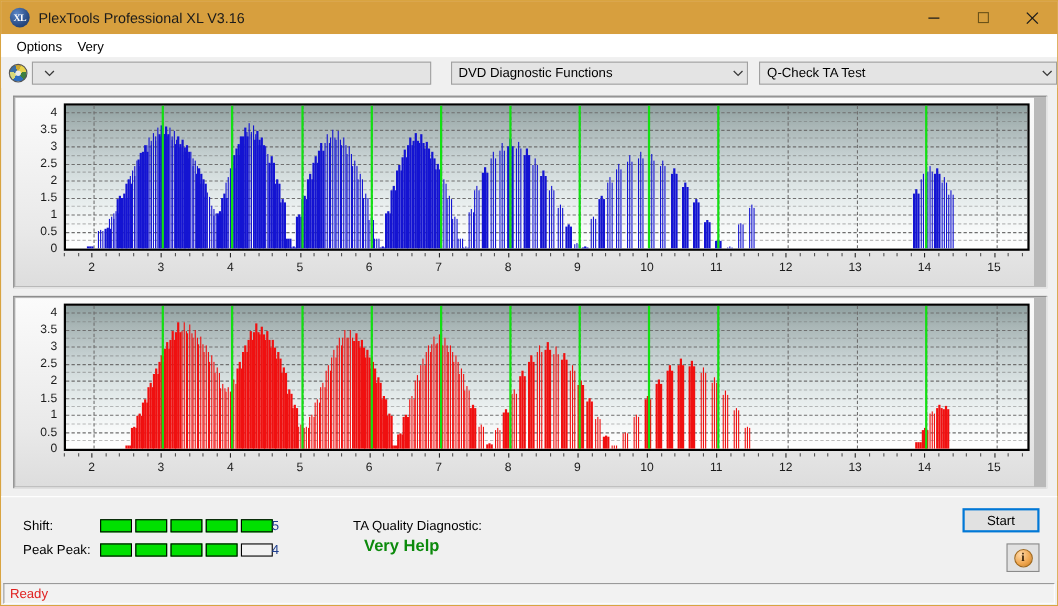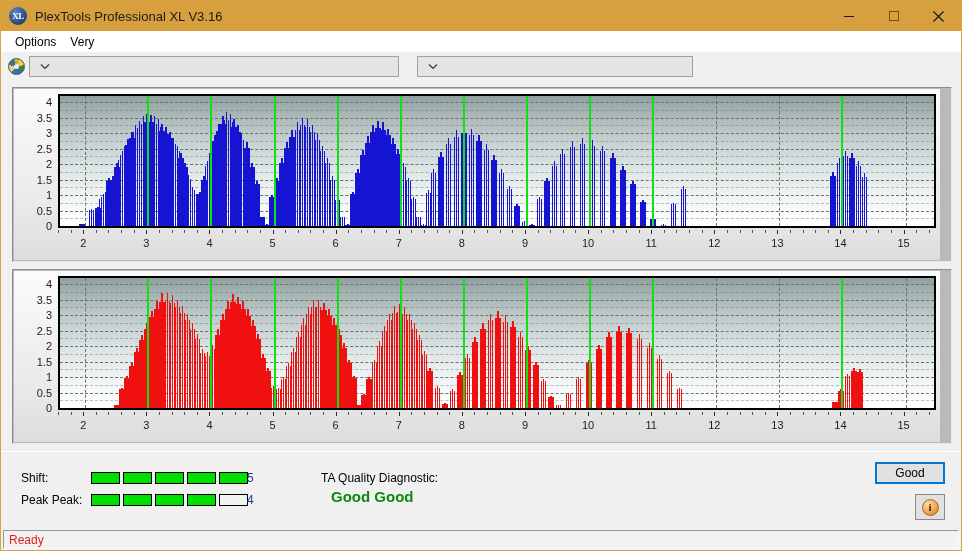--- a/index.html
+++ b/index.html
@@ -273,20 +273,29 @@
   <div class="toolbar">
     <div class="drive-icon"></div>
     <div class="combo" id="combo-drive">
       <span class="arrow">
         <svg width="10" height="7" viewBox="0 0 10 7">
             <polyline points="1,1.5 5,5.5 9,1.5" fill="none" stroke="#3a3a3a" stroke-width="1.2"></polyline>
           </svg>
       </span>
     </div>
     <div class="combo" id="combo-func">
+      <span class="lbl">DVD Diagnostic Functions</span>
+      <span class="arrow">
+        <svg width="10" height="7" viewBox="0 0 10 7">
+            <polyline points="1,1.5 5,5.5 9,1.5" fill="none" stroke="#3a3a3a" stroke-width="1.2"></polyline>
+          </svg>
+      </span>
+    </div>
+    <div class="combo" id="combo-test">
+      <span class="lbl">Q-Check TA Test</span>
       <span class="arrow">
         <svg width="10" height="7" viewBox="0 0 10 7">
             <polyline points="1,1.5 5,5.5 9,1.5" fill="none" stroke="#3a3a3a" stroke-width="1.2"></polyline>
           </svg>
       </span>
     </div>
   </div>
 
   <div class="chart-panel" id="panel-jitter">
     <div class="chart-board">
@@ -1231,23 +1240,23 @@
   <div class="meter" id="meter-peakshift">
       <div class="seg on"></div>
       <div class="seg on"></div>
       <div class="seg on"></div>
       <div class="seg on"></div>
       <div class="seg"></div>
     </div>
   <div class="meter-val" id="val-peakshift">4</div>
 
   <div class="label-text" id="lbl-taqi">TA Quality Diagnostic:</div>
-  <div id="val-taqi">Good Good</div>
-
-  <div class="start-btn">Good</div>
+  <div id="val-taqi">Very Help</div>
+
+  <div class="start-btn">Start</div>
   <div class="info-btn">
     <div class="info-circle">i</div>
   </div>
 
   <div class="statusbar">
     <span class="txt">Ready</span>
   </div>
 
 </div>
 

